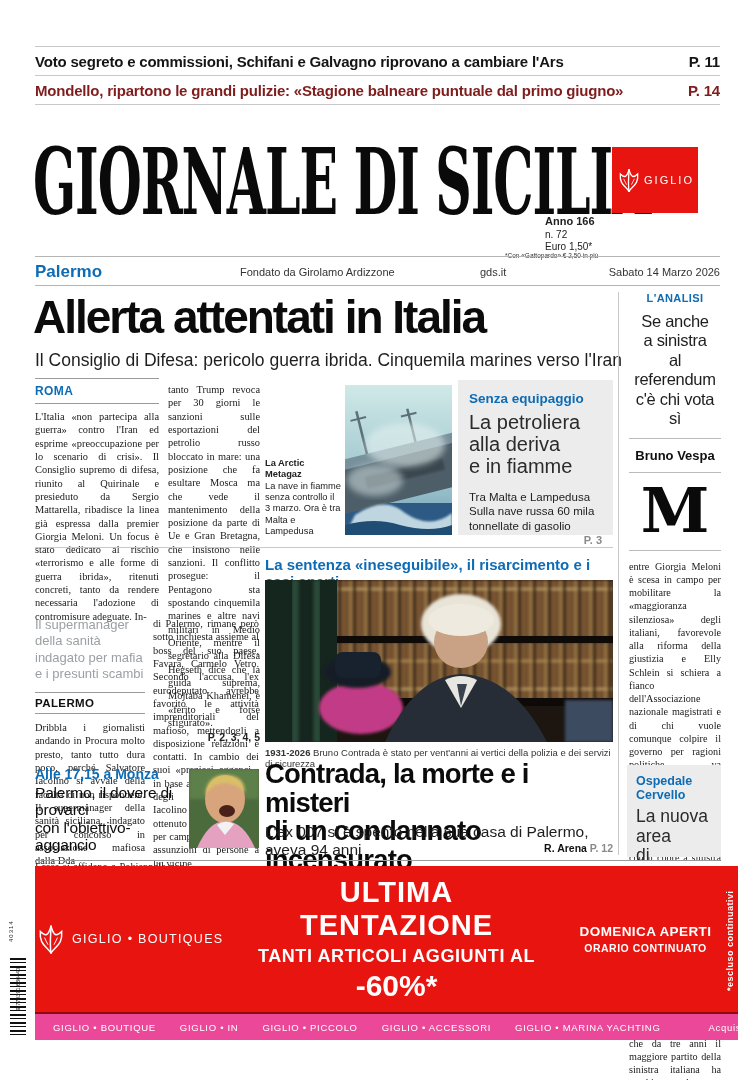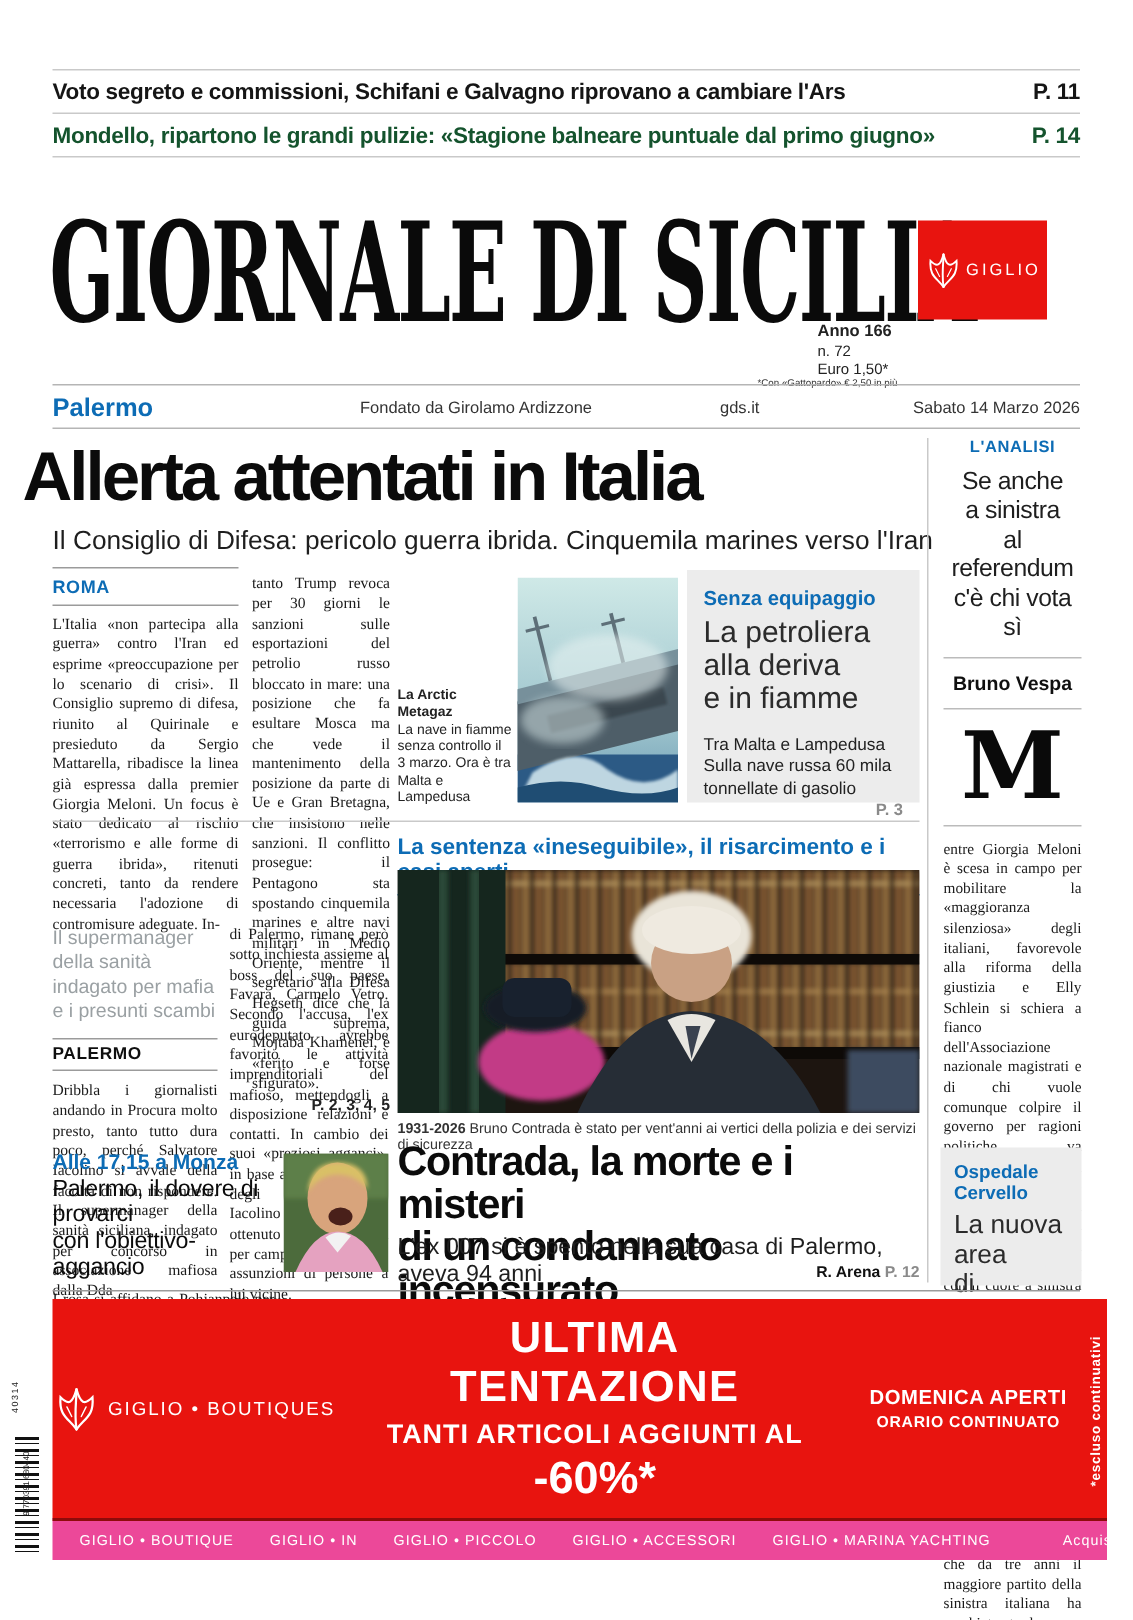--- a/index.html
+++ b/index.html
@@ -12,21 +12,21 @@
   .abs { position:absolute; }
 
   
   .teasers { left:35px; top:46px; width:685px; border-top:1px solid #c9c9c9; }
   .teaser { display:flex; justify-content:space-between; align-items:center;
             height:29px; border-bottom:1px solid #c9c9c9; font-weight:bold;
             font-size:15px; letter-spacing:-0.2px; cursor:pointer; }
   .teaser .pg { font-size:15px; font-weight:bold; }
   .t-blue  { color:#0d6cb5; }
   .t-black { color:#151515; }
-  .t-gray  { color:#14532d; }
+  .t-gray  { color:#7f1d1d; }
 
   
   .masthead-title { left:33px; top:136px; font-family:"DejaVu Serif", serif;
     font-weight:bold; font-size:92px; line-height:1; letter-spacing:-2px;
     transform:scaleX(0.55); transform-origin:left top; white-space:nowrap; color:#0a0a0a; }
   .giglio-box { left:612px; top:147px; width:86px; height:66px; background:#e8140f;
     display:flex; flex-direction:row; align-items:center; justify-content:center; gap:2px; }
   .giglio-box .brand { color:#fff; font-size:11px; letter-spacing:2px; }
   .mast-info { left:545px; top:215px; width:50px; font-size:10px; line-height:1.25; color:#222; }
   .mast-info .b { font-weight:bold; font-size:11px; }
@@ -34,21 +34,21 @@
 
   
   .dateline { left:35px; top:256px; width:685px; height:30px;
     border-top:1px solid #b5b5b5; border-bottom:1px solid #b5b5b5; }
   .dateline .city { position:absolute; left:0; top:5px; color:#0d6cb5; font-weight:bold; font-size:17px; }
   .dateline .founded { position:absolute; left:205px; top:9px; font-size:11px; color:#333; }
   .dateline .site { position:absolute; left:445px; top:9px; font-size:11px; color:#333; }
   .dateline .date { position:absolute; right:0; top:9px; font-size:11px; color:#333; }
 
   
-  .lead-headline { left:15px; top:290px; font-size:46px; font-weight:bold;
+  .lead-headline { left:33px; top:290px; font-size:46px; font-weight:bold;
     letter-spacing:-2px; color:#0b0b0b; white-space:nowrap; cursor:pointer; }
   .lead-deck { left:35px; top:350px; font-size:17.5px; color:#1e1e1e; }
 
   .serif { font-family:"Liberation Serif", serif; font-size:10.4px; line-height:1.28;
            text-align:justify; color:#1a1a1a; }
 
   .lead-col1 { left:35px; top:378px; width:124px; }
   .lead-col2 { left:168px; top:383px; width:92px; }
   .kicker-rule { border-top:1px solid #9b9b9b; }
   .kicker { color:#0d6cb5; font-weight:bold; font-size:12px; letter-spacing:0.4px; padding:5px 0; }

